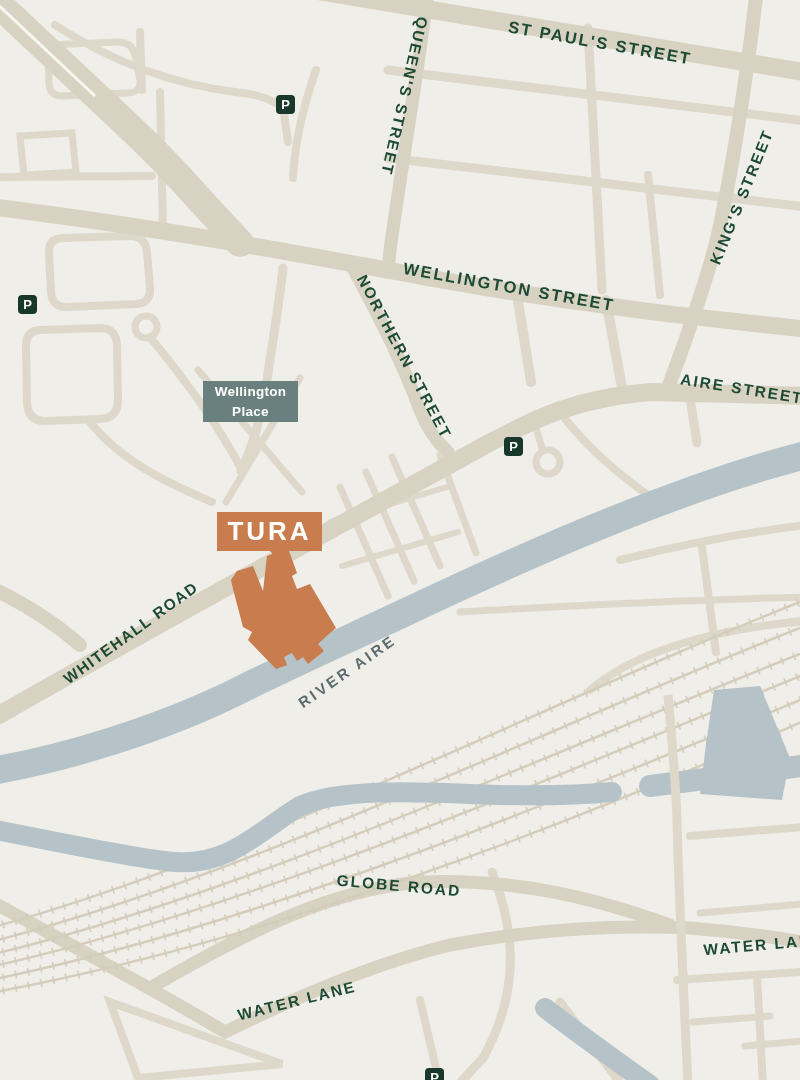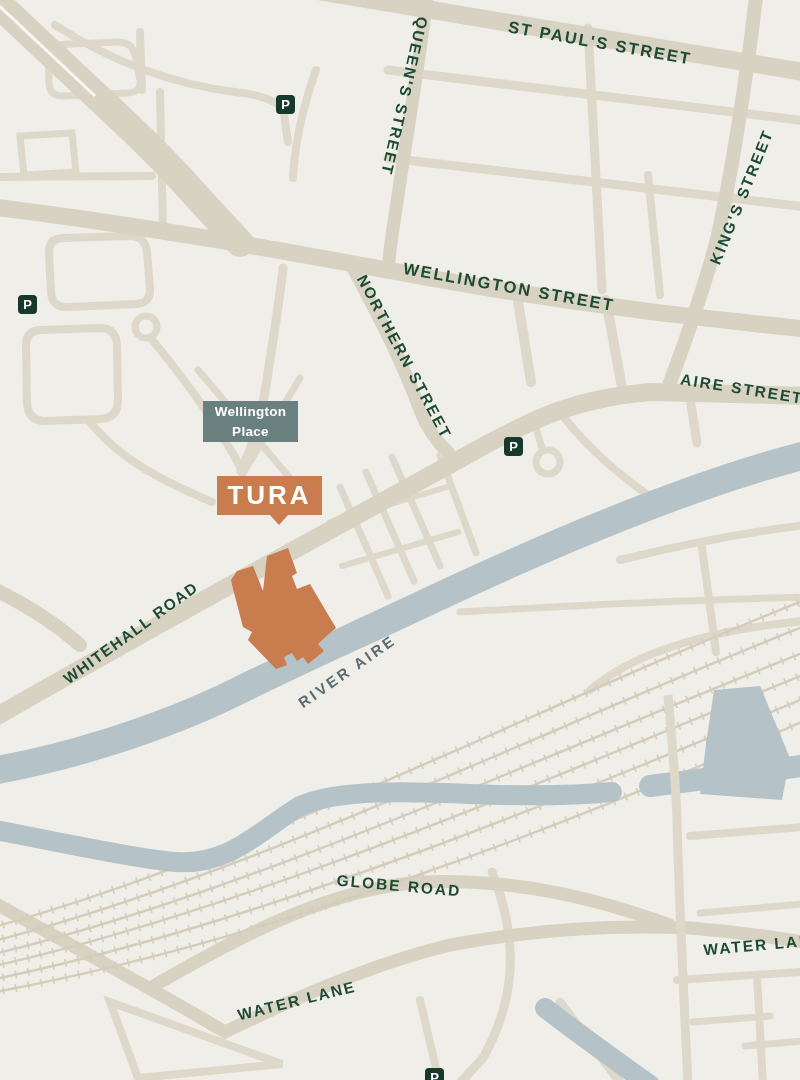--- a/index.html
+++ b/index.html
@@ -13,24 +13,24 @@
     transform-origin:center;letter-spacing:2px;font-size:15.5px;
   }
   .river-label{color:#5a6c6f;letter-spacing:3px;font-size:15px;}
   .p-marker{
     position:absolute;width:19px;height:19px;border-radius:4px;background:#17382b;
     color:#fff;font-weight:bold;font-size:13px;line-height:19px;text-align:center;
   }
   .area-box{
     position:absolute;left:203px;top:381px;width:95px;height:41px;background:#6a807f;
     color:#fff;font-weight:bold;font-size:13.5px;line-height:1.45;text-align:center;
-    display:flex;align-items:center;justify-content:center;letter-spacing:.3px;margin-top:20px;
+    display:flex;align-items:center;justify-content:center;letter-spacing:.3px;
   }
   .tura-box{
-    position:absolute;left:217px;top:476px;width:105px;height:39px;background:#c97c4e;
+    position:absolute;left:217px;top:512px;width:105px;height:39px;background:#c97c4e;
     color:#fff;font-weight:bold;font-size:26px;letter-spacing:3px;text-align:center;
     line-height:39px;
   }
   .tura-box .pointer{
     position:absolute;left:52px;bottom:-10px;width:0;height:0;
     border-left:10px solid transparent;border-right:10px solid transparent;
     border-top:11px solid #c97c4e;
   }
   
   .l-stpauls  {left:600px;top:43px;  transform:translate(-50%,-50%) rotate(10deg);font-size:16.5px;}

